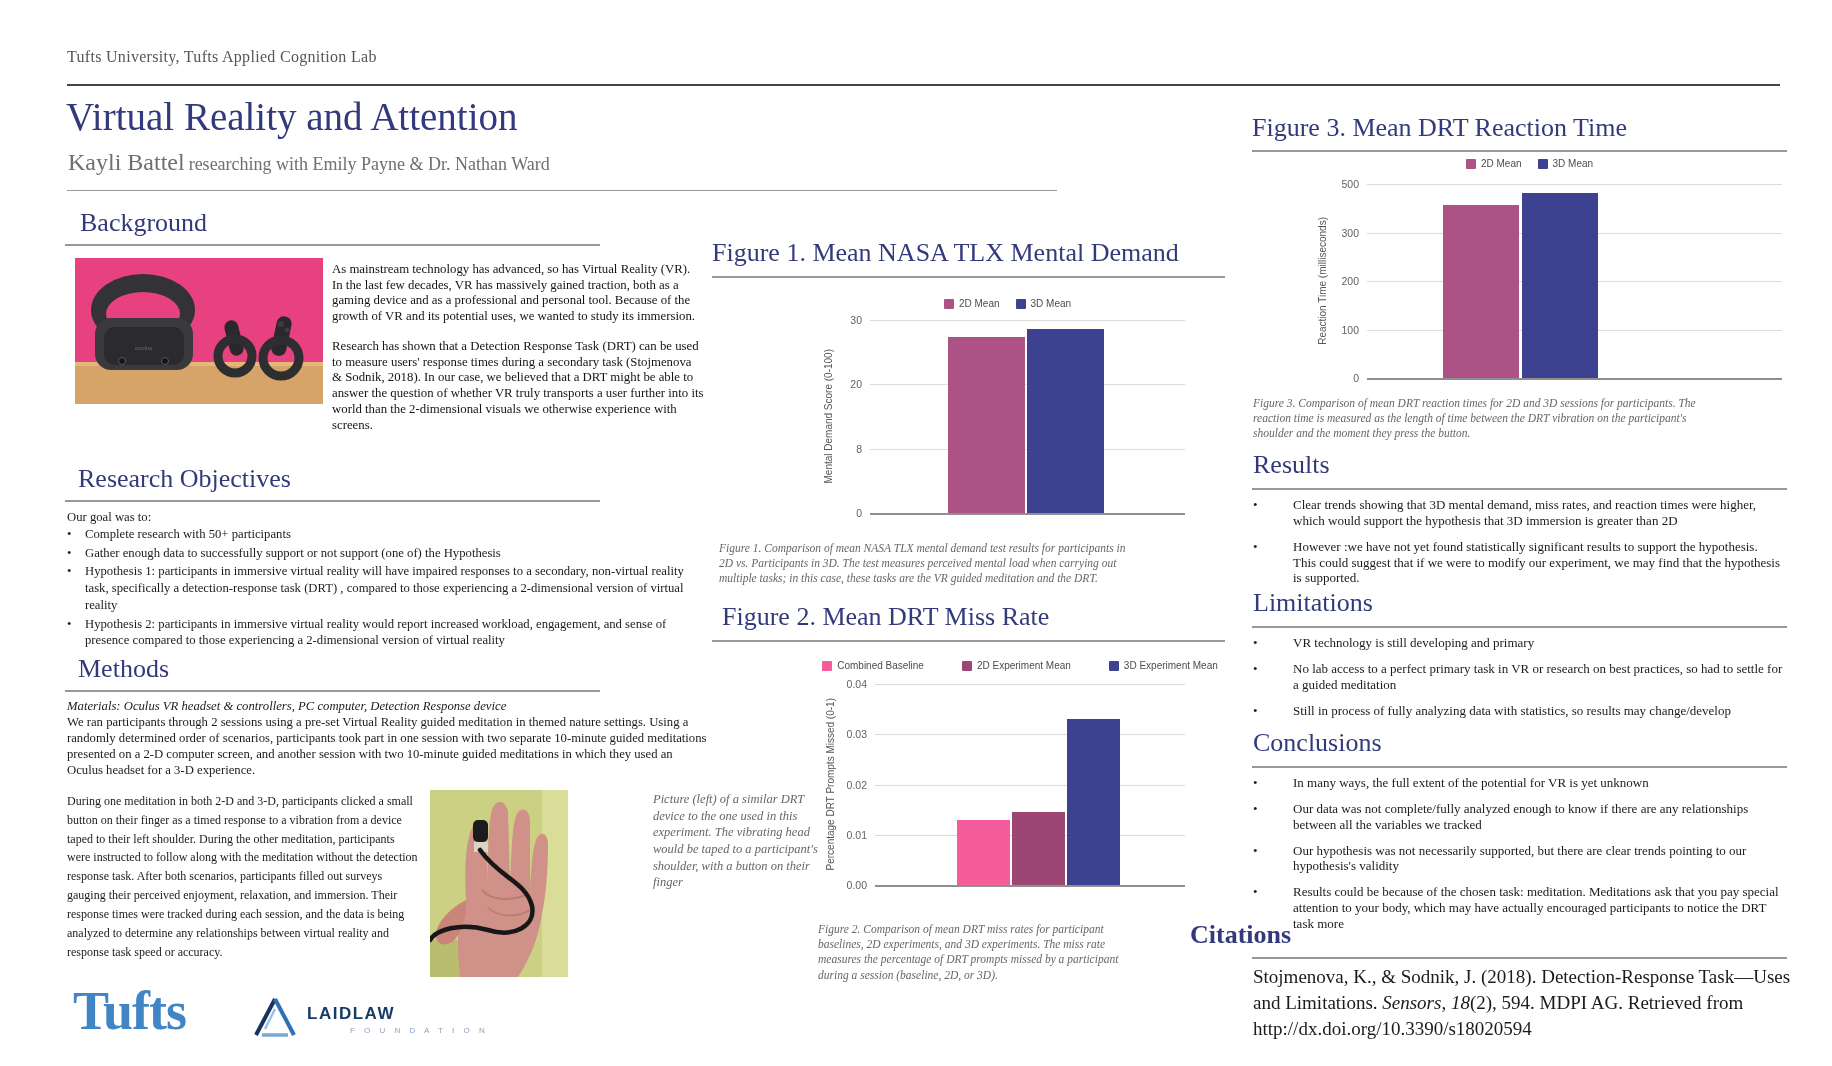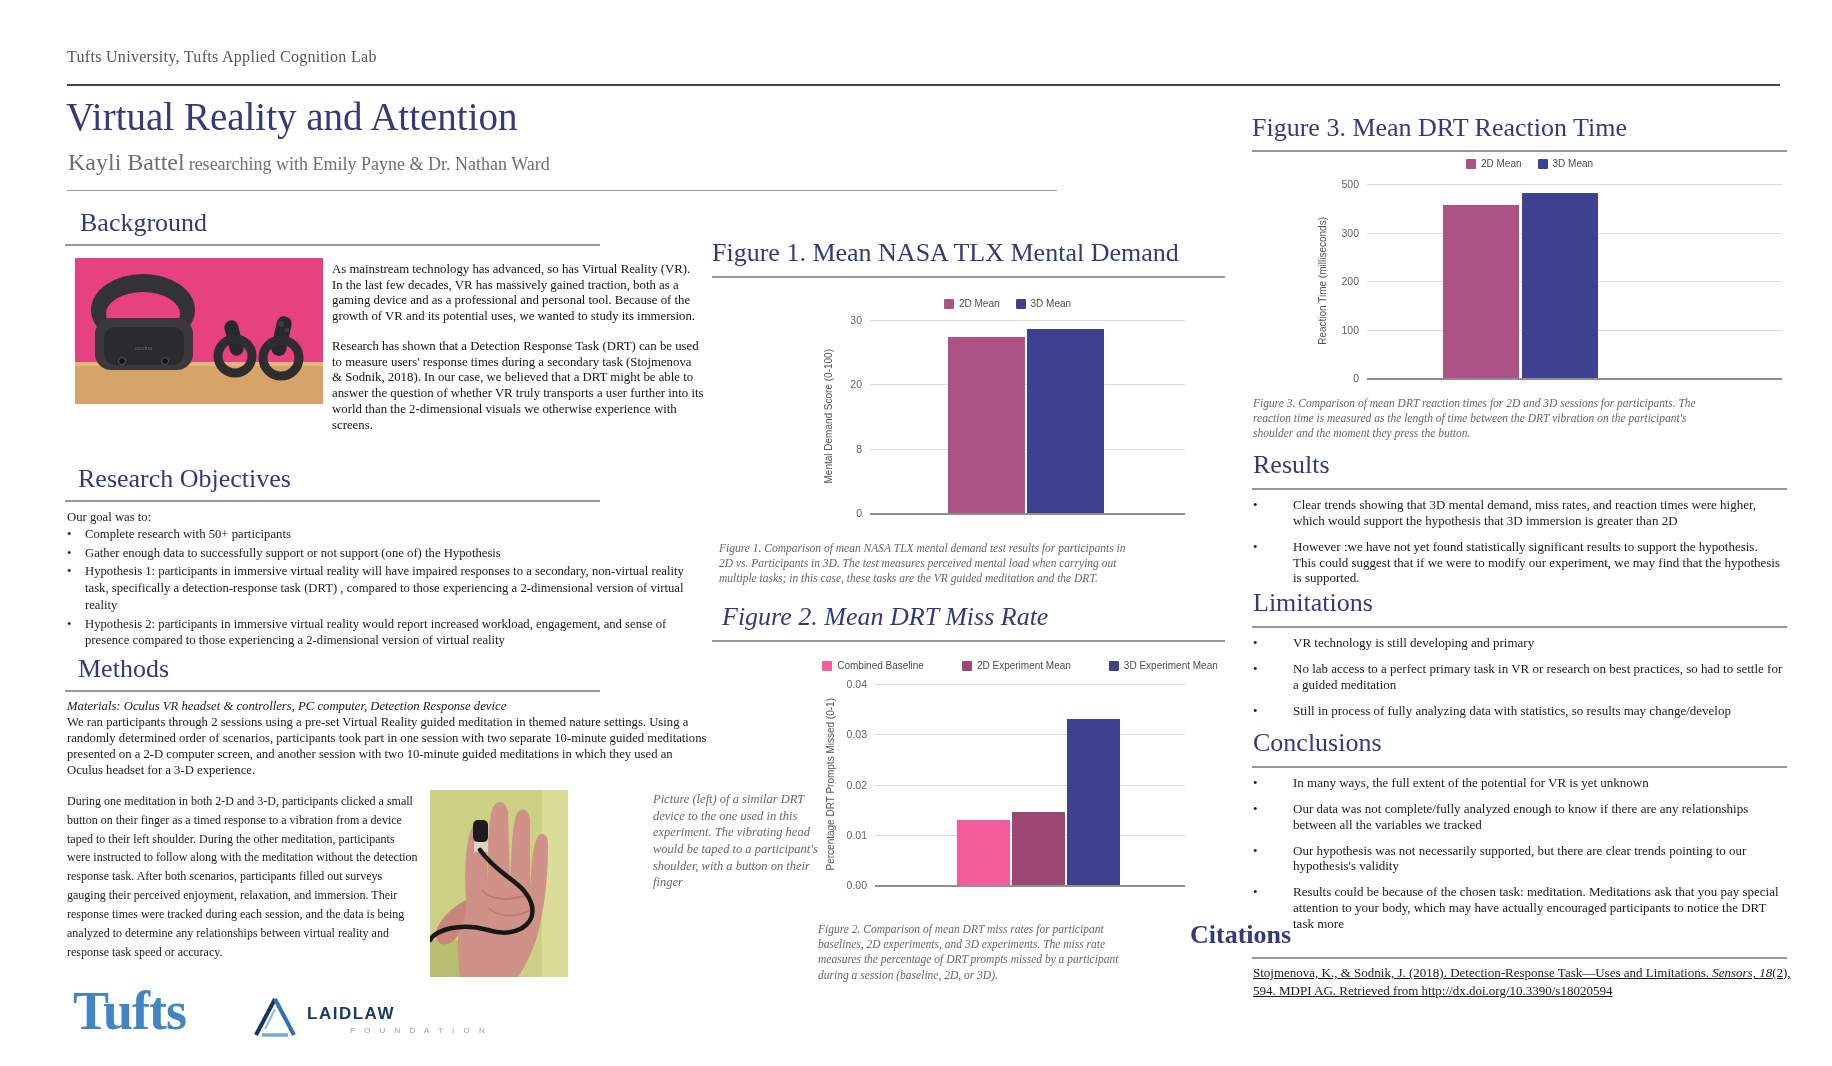--- a/index.html
+++ b/index.html
@@ -29,21 +29,21 @@
   .chart{position:absolute;font-family:"Liberation Sans","DejaVu Sans",sans-serif;}
   .chart-legend{position:absolute;display:flex;justify-content:center;gap:16px;white-space:nowrap;}
   .legend-item{display:flex;align-items:center;gap:5px;font-size:10px;color:#4c4c4c;}
   .legend-swatch{width:10px;height:10px;border-radius:1px;display:inline-block;}
   .gridline{position:absolute;height:1px;background:#dcdcdc;}
   .gridline.zero{height:2px;background:#8f8f8f;}
   .tick-label{position:absolute;width:38px;text-align:right;font-size:10.5px;color:#5f6368;}
   .chart-ylabel{position:absolute;display:flex;align-items:center;justify-content:center;width:16px;}
   .chart-ylabel span{writing-mode:vertical-rl;transform:rotate(180deg);font-size:10px;color:#555;}
   .chart-bar{position:absolute;}
-  .citation-text{font-size:13px;line-height:1.38;text-decoration:underline;}
+  .citation-text{font-size:19px;line-height:1.38;}
   .tufts-wordmark{font-size:54px;font-weight:bold;color:#4285c5;letter-spacing:-1px;
                   font-family:"Liberation Serif","DejaVu Serif",serif;}
   .laidlaw{display:flex;align-items:center;gap:9px;font-family:"Liberation Sans","DejaVu Sans",sans-serif;}
   .laidlaw-name{font-size:17px;font-weight:bold;color:#173a66;letter-spacing:1.5px;}
   .laidlaw-sub{font-size:8px;letter-spacing:3.5px;color:#8aa2bc;margin-top:2px;padding-left:43px;}
 </style>
 </head>
 <body>
 
 <div class="poster">
@@ -176,21 +176,21 @@
       <div class="tick-label" style="left: 112px; top: 90.3333px;">20</div>
       <div class="gridline" style="left: 158px; top: 160.667px; width: 315px;"></div>
       <div class="tick-label" style="left: 112px; top: 154.667px;">8</div>
       <div class="gridline zero" style="left: 158px; top: 225px; width: 315px;"></div>
       <div class="tick-label" style="left: 112px; top: 219px;">0</div>
       <div class="chart-bar" style="left: 236px; top: 49.37px; width: 77px; height: 175.63px; background: rgb(173, 82, 132);"></div>
       <div class="chart-bar" style="left: 315px; top: 41.0067px; width: 77px; height: 183.993px; background: rgb(62, 65, 144);"></div>
     </div>
   <div class="abs caption fig-caption" style="left:719px;top:541px;width:420px;">Figure 1. Comparison of mean NASA TLX mental demand test results for participants in 2D vs. Participants in 3D. The test measures perceived mental load when carrying out multiple tasks; in this case, these tasks are the VR guided meditation and the DRT.</div>
 
-  <div class="abs sec-heading" style="left:722px;top:602px;font-style:italic;">Figure 2. Mean DRT Miss Rate</div>
+  <div class="abs sec-heading" style="left:722px;top:602px;">Figure 2. Mean DRT Miss Rate</div>
   <div class="abs sec-rule" style="left:712px;top:640px;width:513px;"></div>
   <div class="chart" style="left:712px;top:645px;width:513px;height:258px;">
       <div class="chart-legend" style="left: 153px; top: 15px; width: 310px; gap: 38px;">
         <div class="legend-item">
           <div class="legend-swatch" style="background: rgb(245, 92, 156);"></div>
           <div class="">Combined Baseline</div>
         </div>
         <div class="legend-item">
           <div class="legend-swatch" style="background: rgb(156, 70, 116);"></div>
           <div class="">2D Experiment Mean</div>

